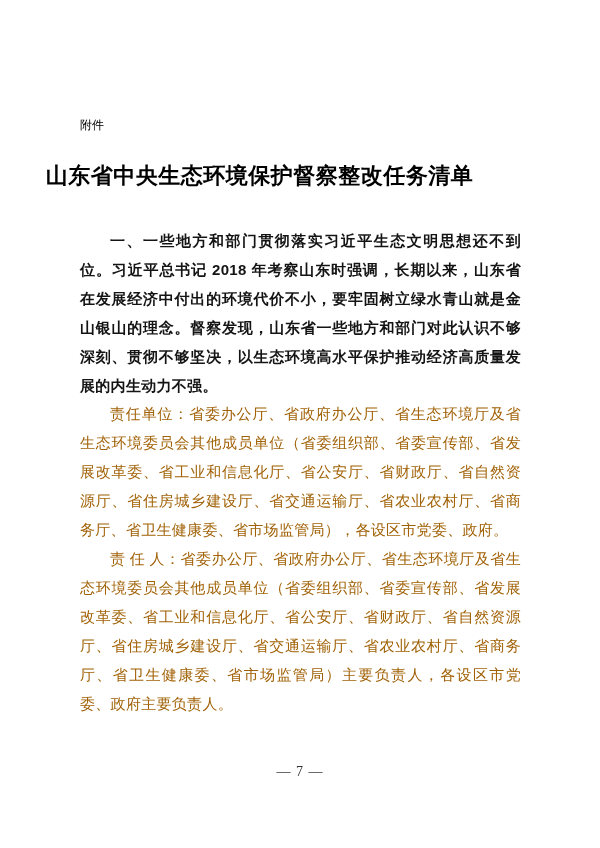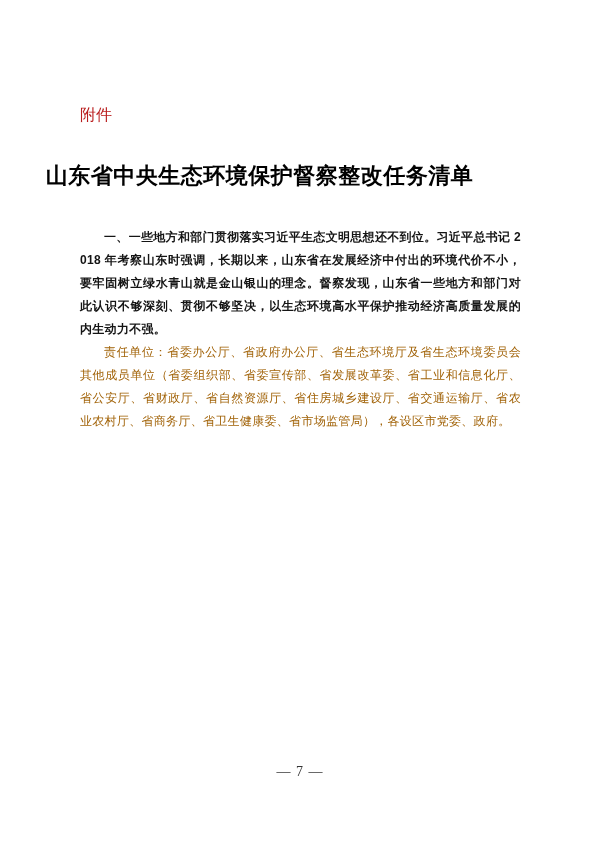--- a/index.html
+++ b/index.html
@@ -16,25 +16,25 @@
     overflow: hidden;
   }
   .page {
     position: absolute;
     inset: 0;
     background: #ffffff;
   }
   .attachment {
     position: absolute;
     left: 80px;
-    top: 103px;
+    top: 113px;
     font-family: "Liberation Sans", sans-serif;
-    font-size: 16px;
+    font-size: 12px;
     line-height: 24px;
-    color: #b91c1c;
+    color: #000000;
   }
   .doc-title {
     position: absolute;
     left: 0;
     top: 161px;
     width: 519px;
     margin: 0;
     text-align: center;
     font-family: Liberation Sans, sans-serif;
     font-size: 22px;
@@ -43,22 +43,22 @@
     color: #000000;
   }
   .content {
     position: absolute;
     left: 80px;
     top: 226px;
     width: 441px;
   }
   p.para {
     margin: 0;
-    font-size: 12px;
-    line-height: 23px;
+    font-size: 15px;
+    line-height: 29px;
     text-align: justify;
     text-indent: 2em;
     letter-spacing: 0.3px;
     word-break: break-all;
   }
   p.para-emphasis {
     font-family: "Liberation Sans", sans-serif;
     font-weight: 600;
     color: #141414;
   }
@@ -84,17 +84,18 @@
 
 <div class="page">
 
   <div class="attachment">附件</div>
 
   <h1 class="doc-title">山东省中央生态环境保护督察整改任务清单</h1>
 
   <div class="content">
     <p class="para para-emphasis">一、一些地方和部门贯彻落实习近平生态文明思想还不到位。习近平总书记 2018 年考察山东时强调，长期以来，山东省在发展经济中付出的环境代价不小，要牢固树立绿水青山就是金山银山的理念。督察发现，山东省一些地方和部门对此认识不够深刻、贯彻不够坚决，以生态环境高水平保护推动经济高质量发展的内生动力不强。</p>
     <p class="para para-normal">责任单位：省委办公厅、省政府办公厅、省生态环境厅及省生态环境委员会其他成员单位（省委组织部、省委宣传部、省发展改革委、省工业和信息化厅、省公安厅、省财政厅、省自然资源厅、省住房城乡建设厅、省交通运输厅、省农业农村厅、省商务厅、省卫生健康委、省市场监管局），各设区市党委、政府。</p>
+    <p class="para para-normal">责 任 人：省委办公厅、省政府办公厅、省生态环境厅及省生态环境委员会其他成员单位（省委组织部、省委宣传部、省发展改革委、省工业和信息化厅、省公安厅、省财政厅、省自然资源厅、省住房城乡建设厅、省交通运输厅、省农业农村厅、省商务厅、省卫生健康委、省市场监管局）主要负责人，各设区市党委、政府主要负责人。</p>
   </div>
 
   <div class="page-footer">— 7 —</div>
 
 </div>
 
 </body></html>

